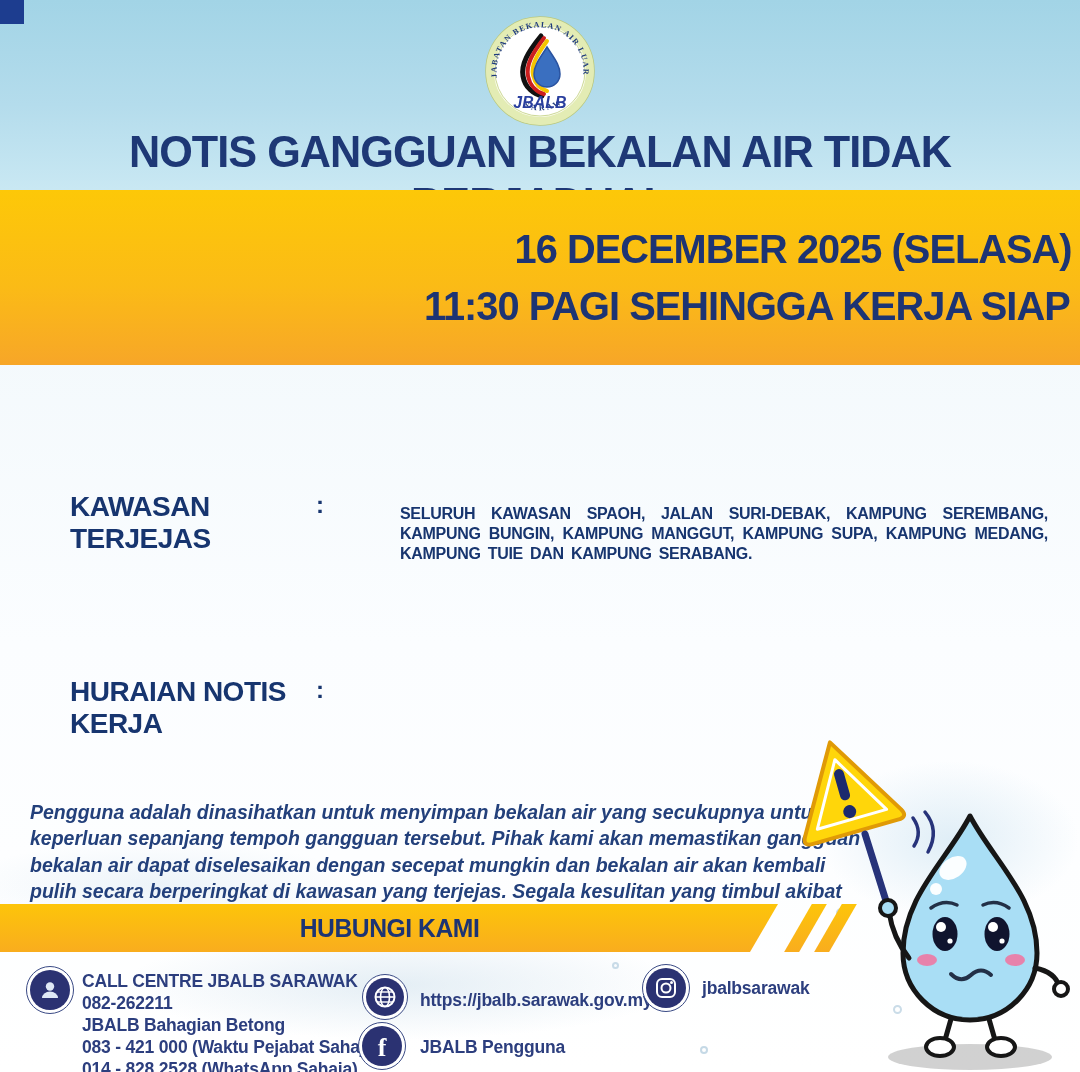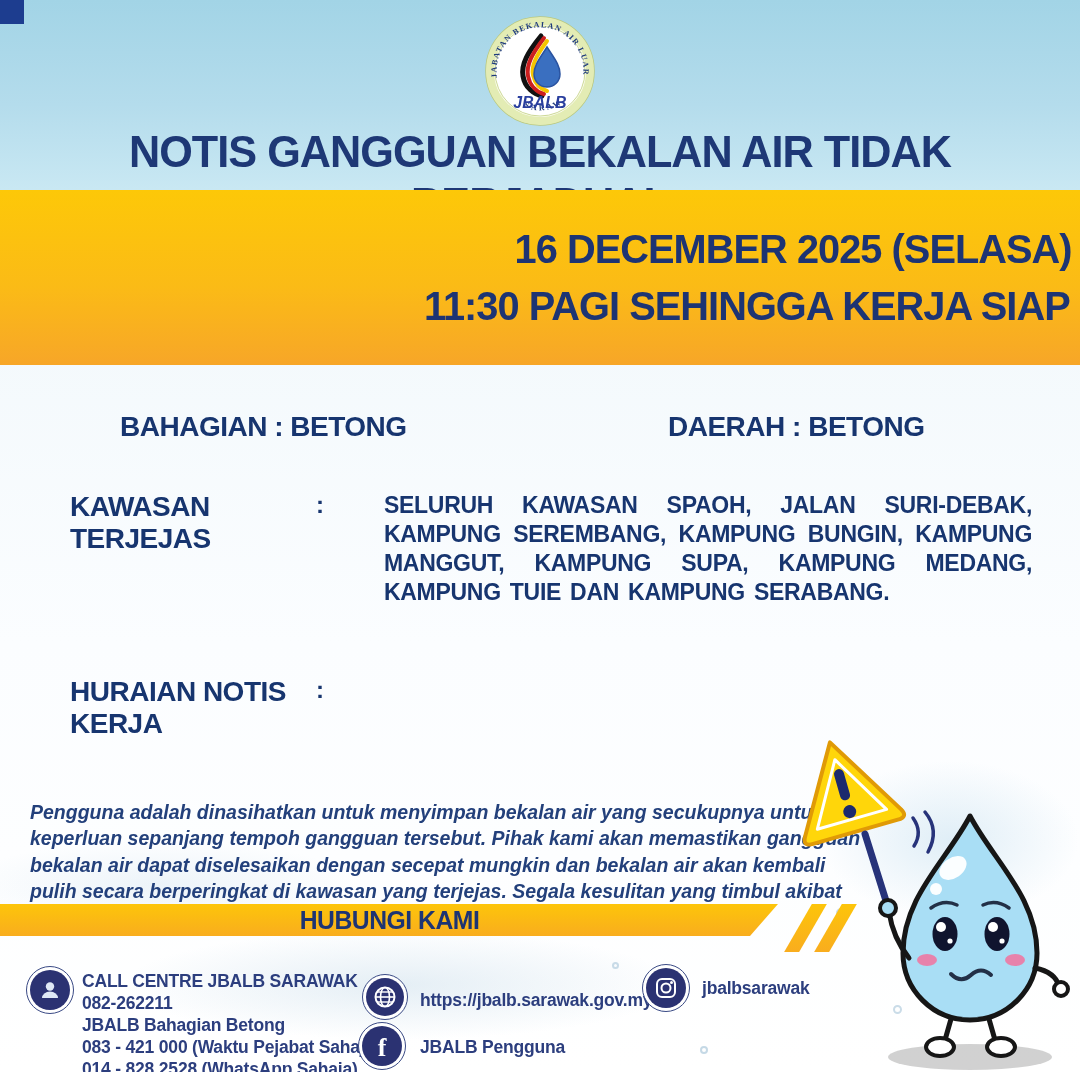--- a/index.html
+++ b/index.html
@@ -31,39 +31,39 @@
     font-size:41px; font-weight:bold; letter-spacing:-1px; color:#1d3473; transform:scaleX(0.97);
   }
   
   .navy { color:#17356f; }
   .region-row { position:absolute; top:411px; left:0; width:1080px; height:40px; }
   .bahagian { position:absolute; left:120px; font-size:28px; font-weight:bold; letter-spacing:-0.5px; }
   .daerah   { position:absolute; left:668px; font-size:28px; font-weight:bold; letter-spacing:-0.5px; }
   .block-label { position:absolute; left:70px; width:250px; font-size:28px; font-weight:bold; letter-spacing:-0.5px; }
   .block-colon { position:absolute; left:316px; font-size:24px; font-weight:bold; }
   .block-body  {
-    position:absolute; left:384px; width:648px; font-size:23px; font-weight:bold;
-    letter-spacing:-0.3px; word-spacing:3px; line-height:1.26; text-align:justify;
+    position:absolute; left:400px; width:648px; font-size:16px; font-weight:bold;
+    letter-spacing:-0.3px; word-spacing:3px; line-height:1.26; text-align:justify;margin-top:13px;
   }
   .kawasan-label,.kawasan-colon,.kawasan-body { top:491px; }
   .huraian-label,.huraian-colon,.huraian-body { top:676px; }
   .italic-part { font-style:italic; }
   
   .disclaimer {
     position:absolute; left:30px; top:799px; width:836px;
     font-size:19.5px; font-style:italic; font-weight:600; color:#23407b; line-height:1.35;
   }
   
   .swirl {
     position:absolute; pointer-events:none; border-radius:50%;
   }
   .bubble { position:absolute; border-radius:50%; pointer-events:none; }
   
   .contact-bar {
-    position:absolute; left:0; top:904px; width:778px; height:32px;
+    position:absolute; left:0; top:904px; width:778px; height:48px;
     background:linear-gradient(180deg,#fdc50a 0%,#f9ad1e 100%);
     clip-path:polygon(0 0,100% 0,calc(100% - 28px) 100%,0 100%);
     display:flex; align-items:center; justify-content:center;
   }
   .contact-bar .heading {
     font-size:26px; font-weight:bold; letter-spacing:-0.5px; color:#1d3473; transform:scaleX(0.95);
   }
   .stripe {
     position:absolute; top:904px; width:15px; height:48px;
     background:linear-gradient(180deg,#fdc50a 0%,#f9ad1e 100%);
@@ -120,24 +120,20 @@
     </svg>
   </div>
 
   <div class="main-title">NOTIS GANGGUAN BEKALAN AIR TIDAK BERJADUAL</div>
 
   <div class="banner">
     <div class="line">16 DECEMBER 2025 (SELASA)</div>
     <div class="line">11:30 PAGI SEHINGGA KERJA SIAP</div>
   </div>
 
-  <div class="region-row">
-    <span class="bahagian navy">BAHAGIAN : BETONG</span>
-    <span class="daerah navy">DAERAH : BETONG</span>
-  </div>
 
   <div class="block-label kawasan-label navy">KAWASAN TERJEJAS</div>
   <div class="block-colon kawasan-colon navy">:</div>
   <div class="block-body kawasan-body navy">SELURUH KAWASAN SPAOH, JALAN SURI-DEBAK, KAMPUNG SEREMBANG, KAMPUNG BUNGIN, KAMPUNG MANGGUT, KAMPUNG SUPA, KAMPUNG MEDANG, KAMPUNG TUIE DAN KAMPUNG SERABANG.</div>
 
   <div class="block-label huraian-label navy">HURAIAN NOTIS KERJA</div>
   <div class="block-colon huraian-colon navy">:</div>
 
   <div class="swirl" style="left:120px; top:930px; width:560px; height:110px; background:radial-gradient(ellipse at center, rgba(190,214,230,0.40) 0%, rgba(190,214,230,0) 70%);"></div>
   <div class="swirl" style="left:820px; top:760px; width:260px; height:160px; background:radial-gradient(ellipse at center, rgba(200,225,240,0.55) 0%, rgba(200,225,240,0) 70%);"></div>

